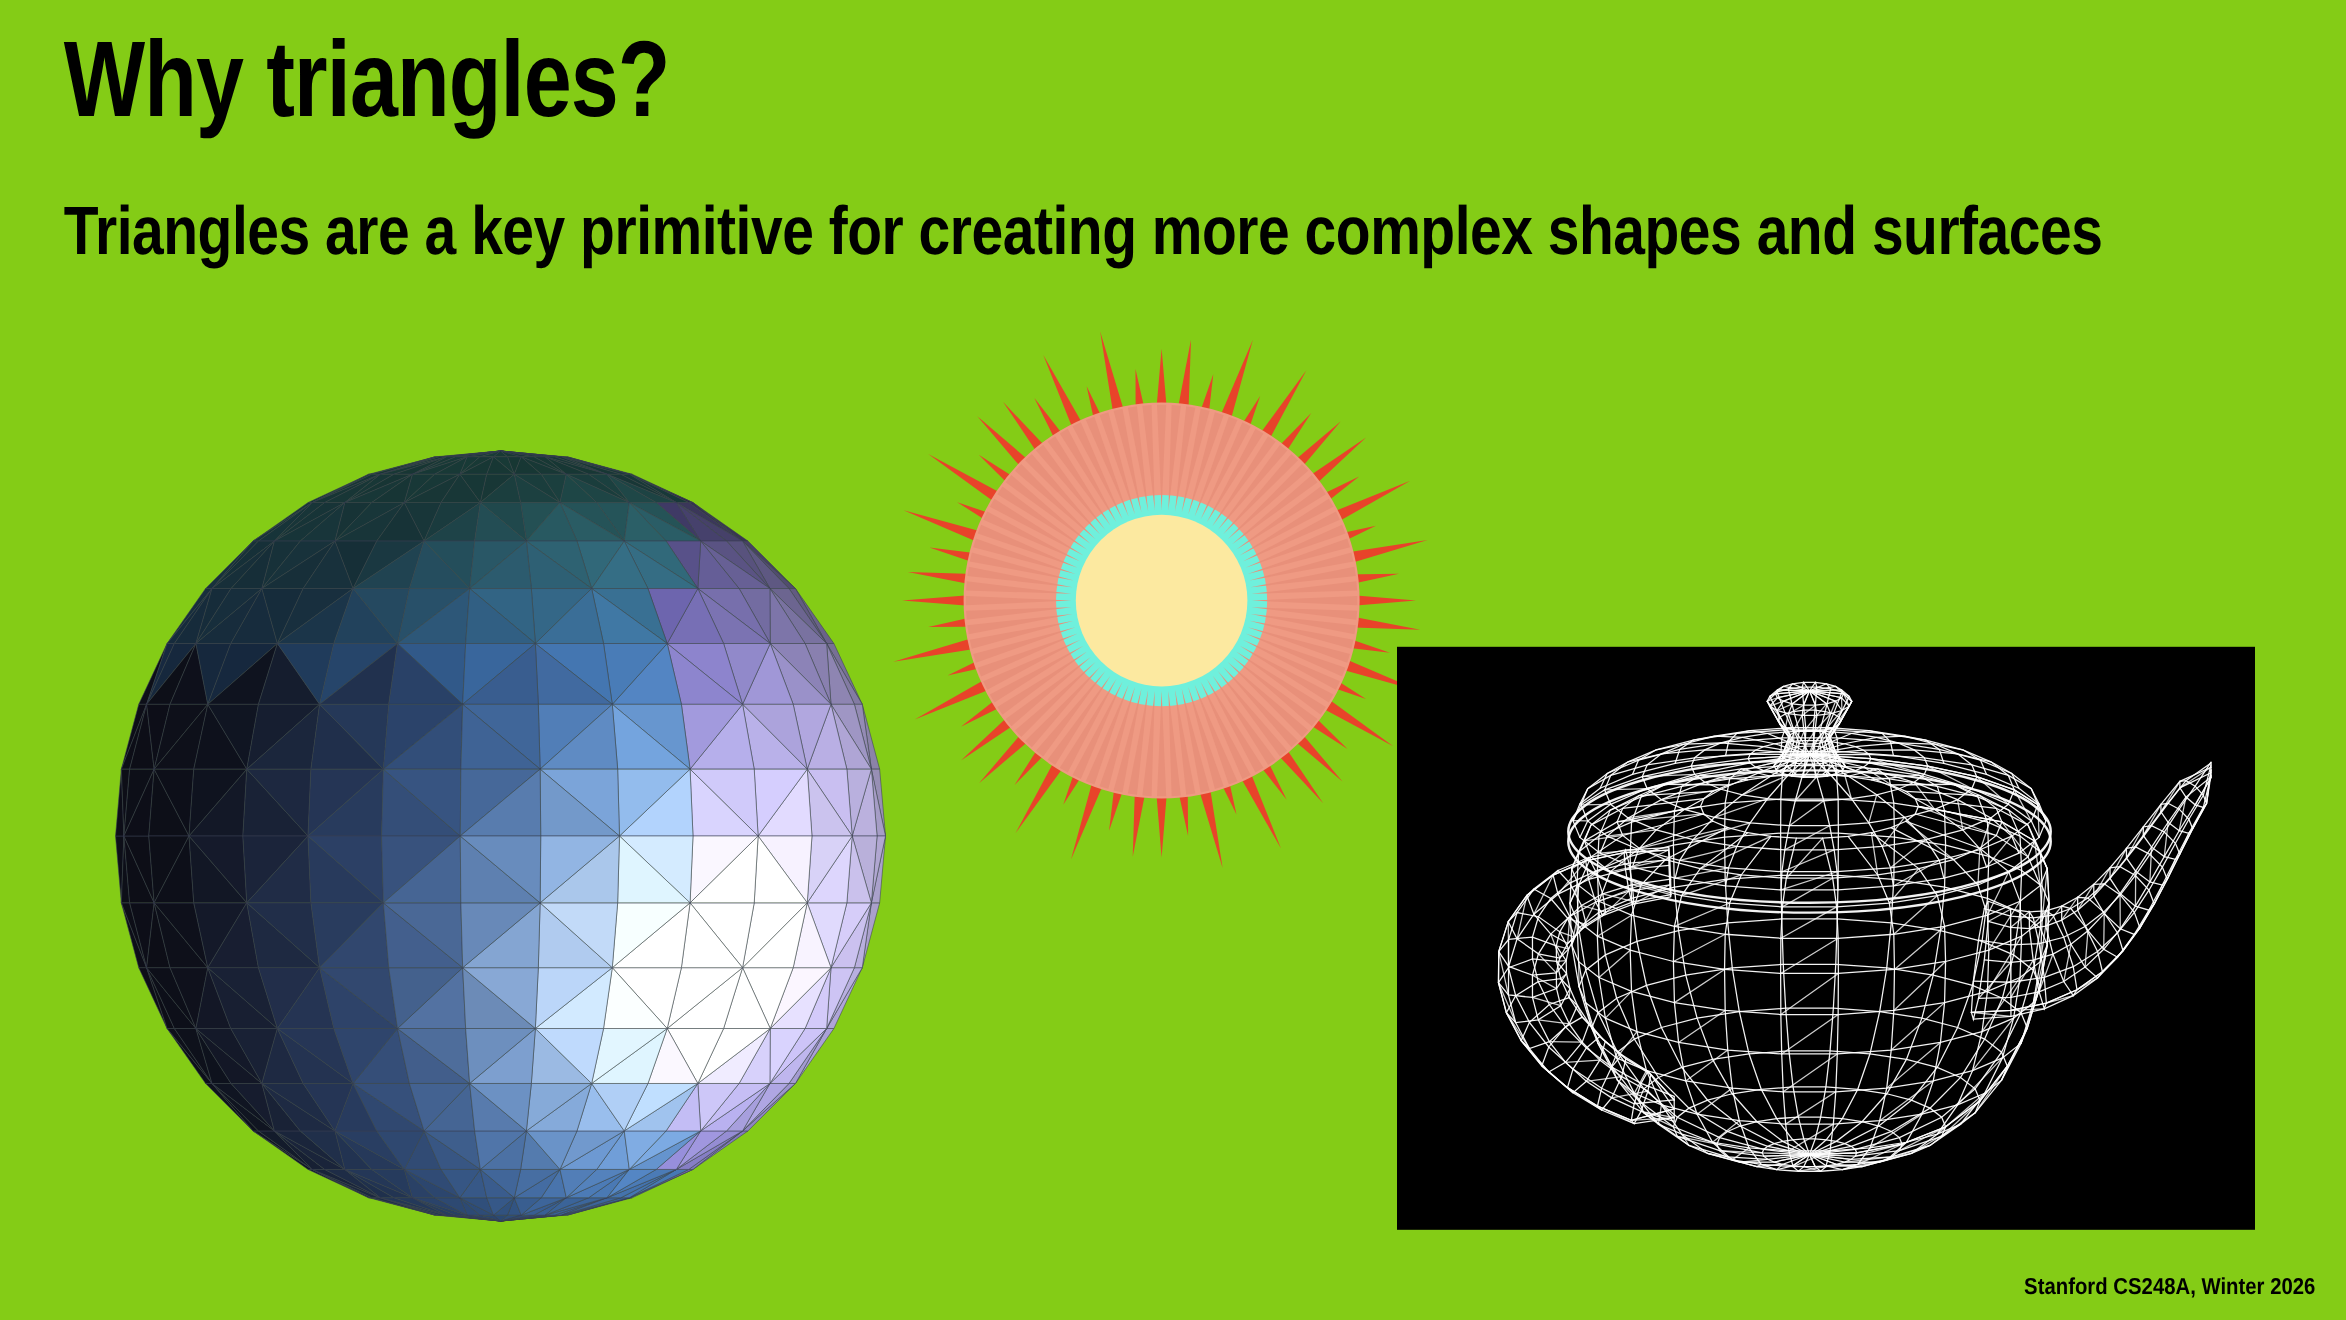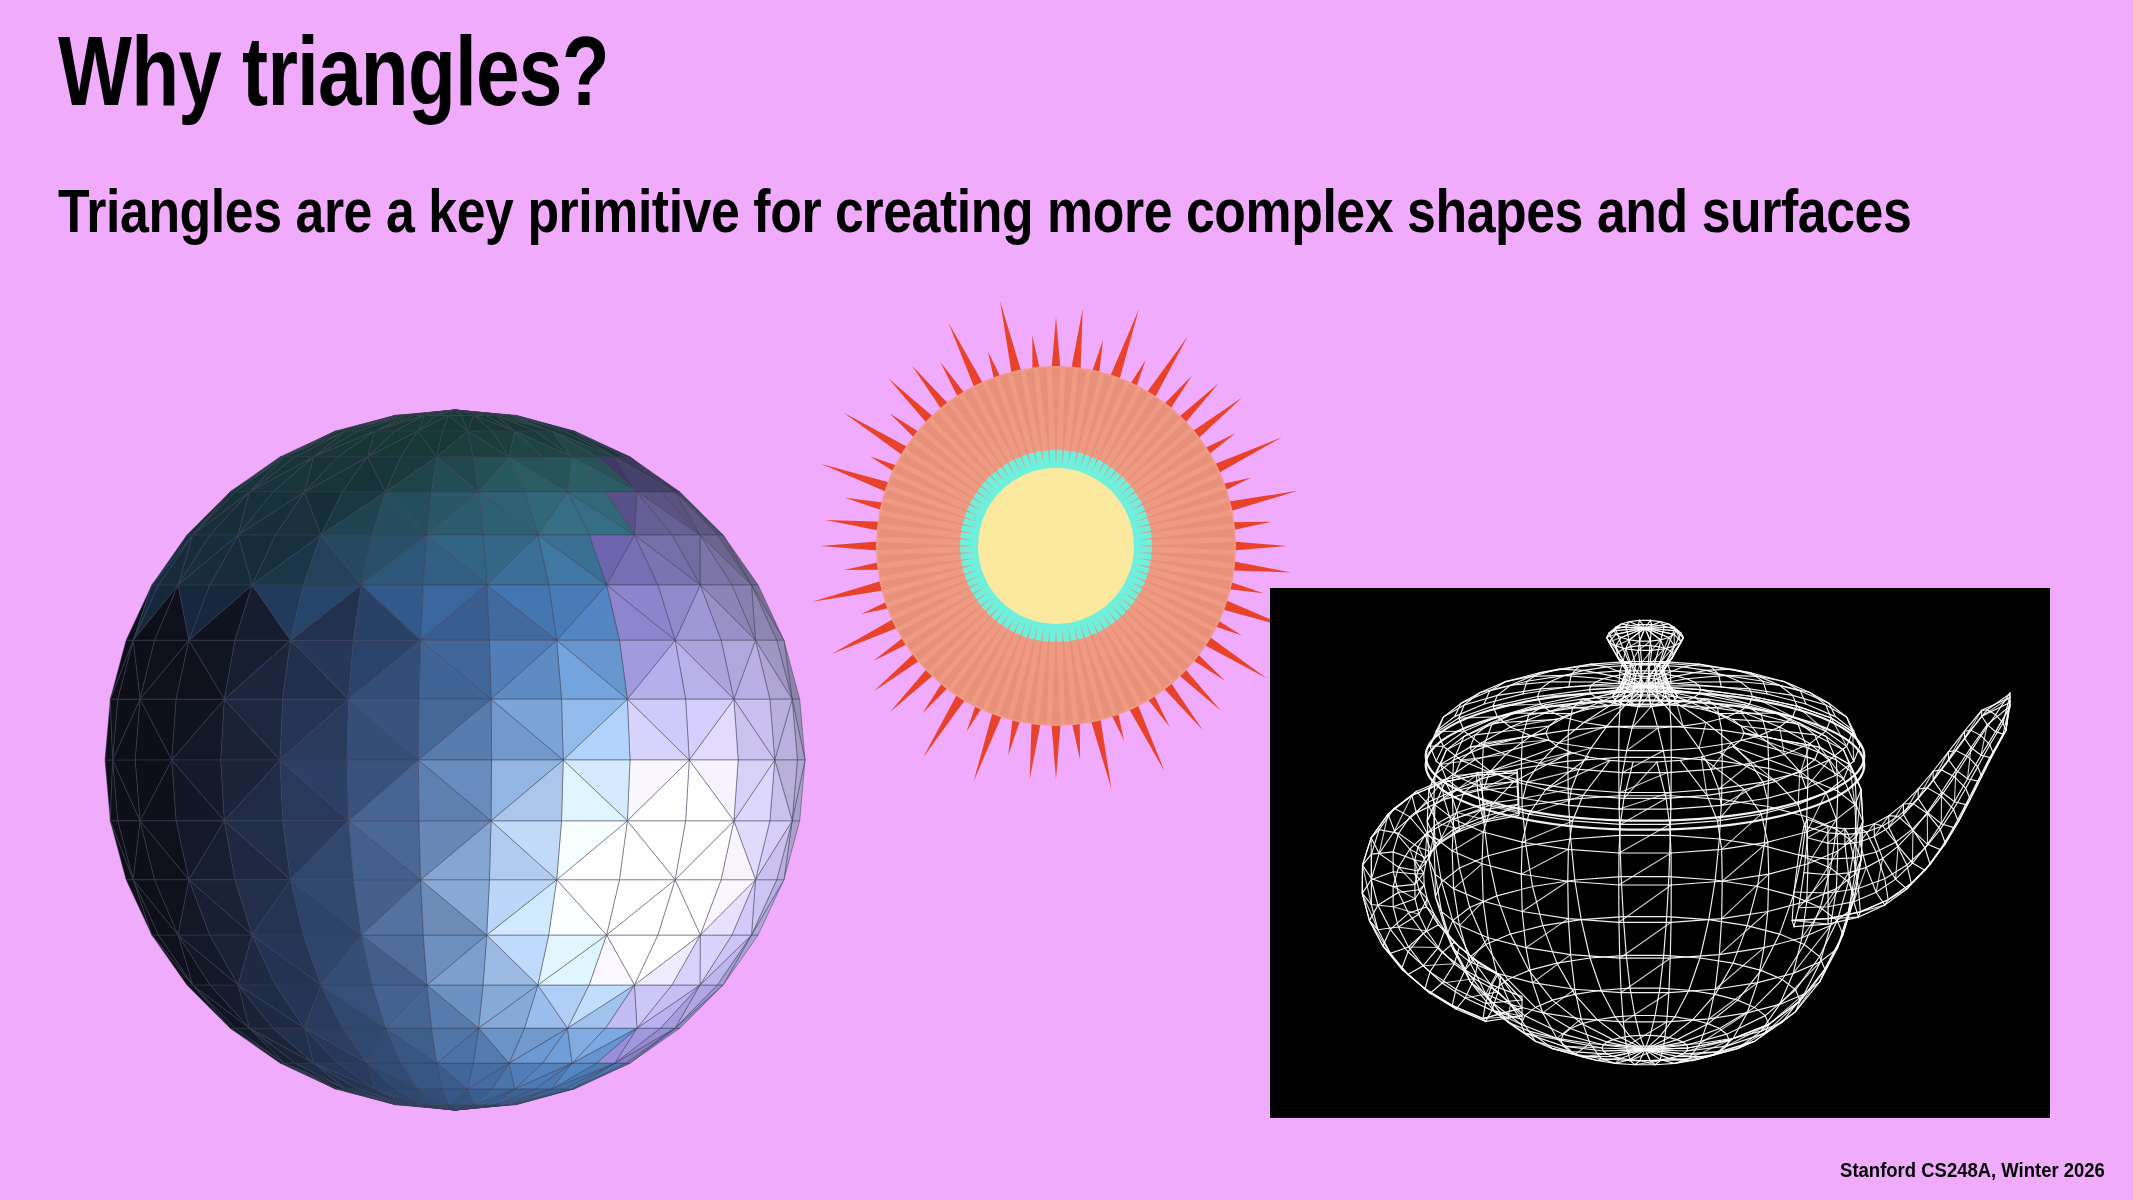--- a/index.html
+++ b/index.html
@@ -8,21 +8,21 @@
     padding: 0;
     background: #ffffff;
   }
   body {
     font-family: "Liberation Sans", sans-serif;
   }
   #slide {
     position: relative;
     width: 2133px;
     height: 1200px;
-    background: #f0abfc;
+    background: #84cc16;
     overflow: hidden;
   }
 
   
   #title {
     position: absolute;
     left: 58px;
     top: 22px;
     font-size: 98px;
     line-height: 1.0;

